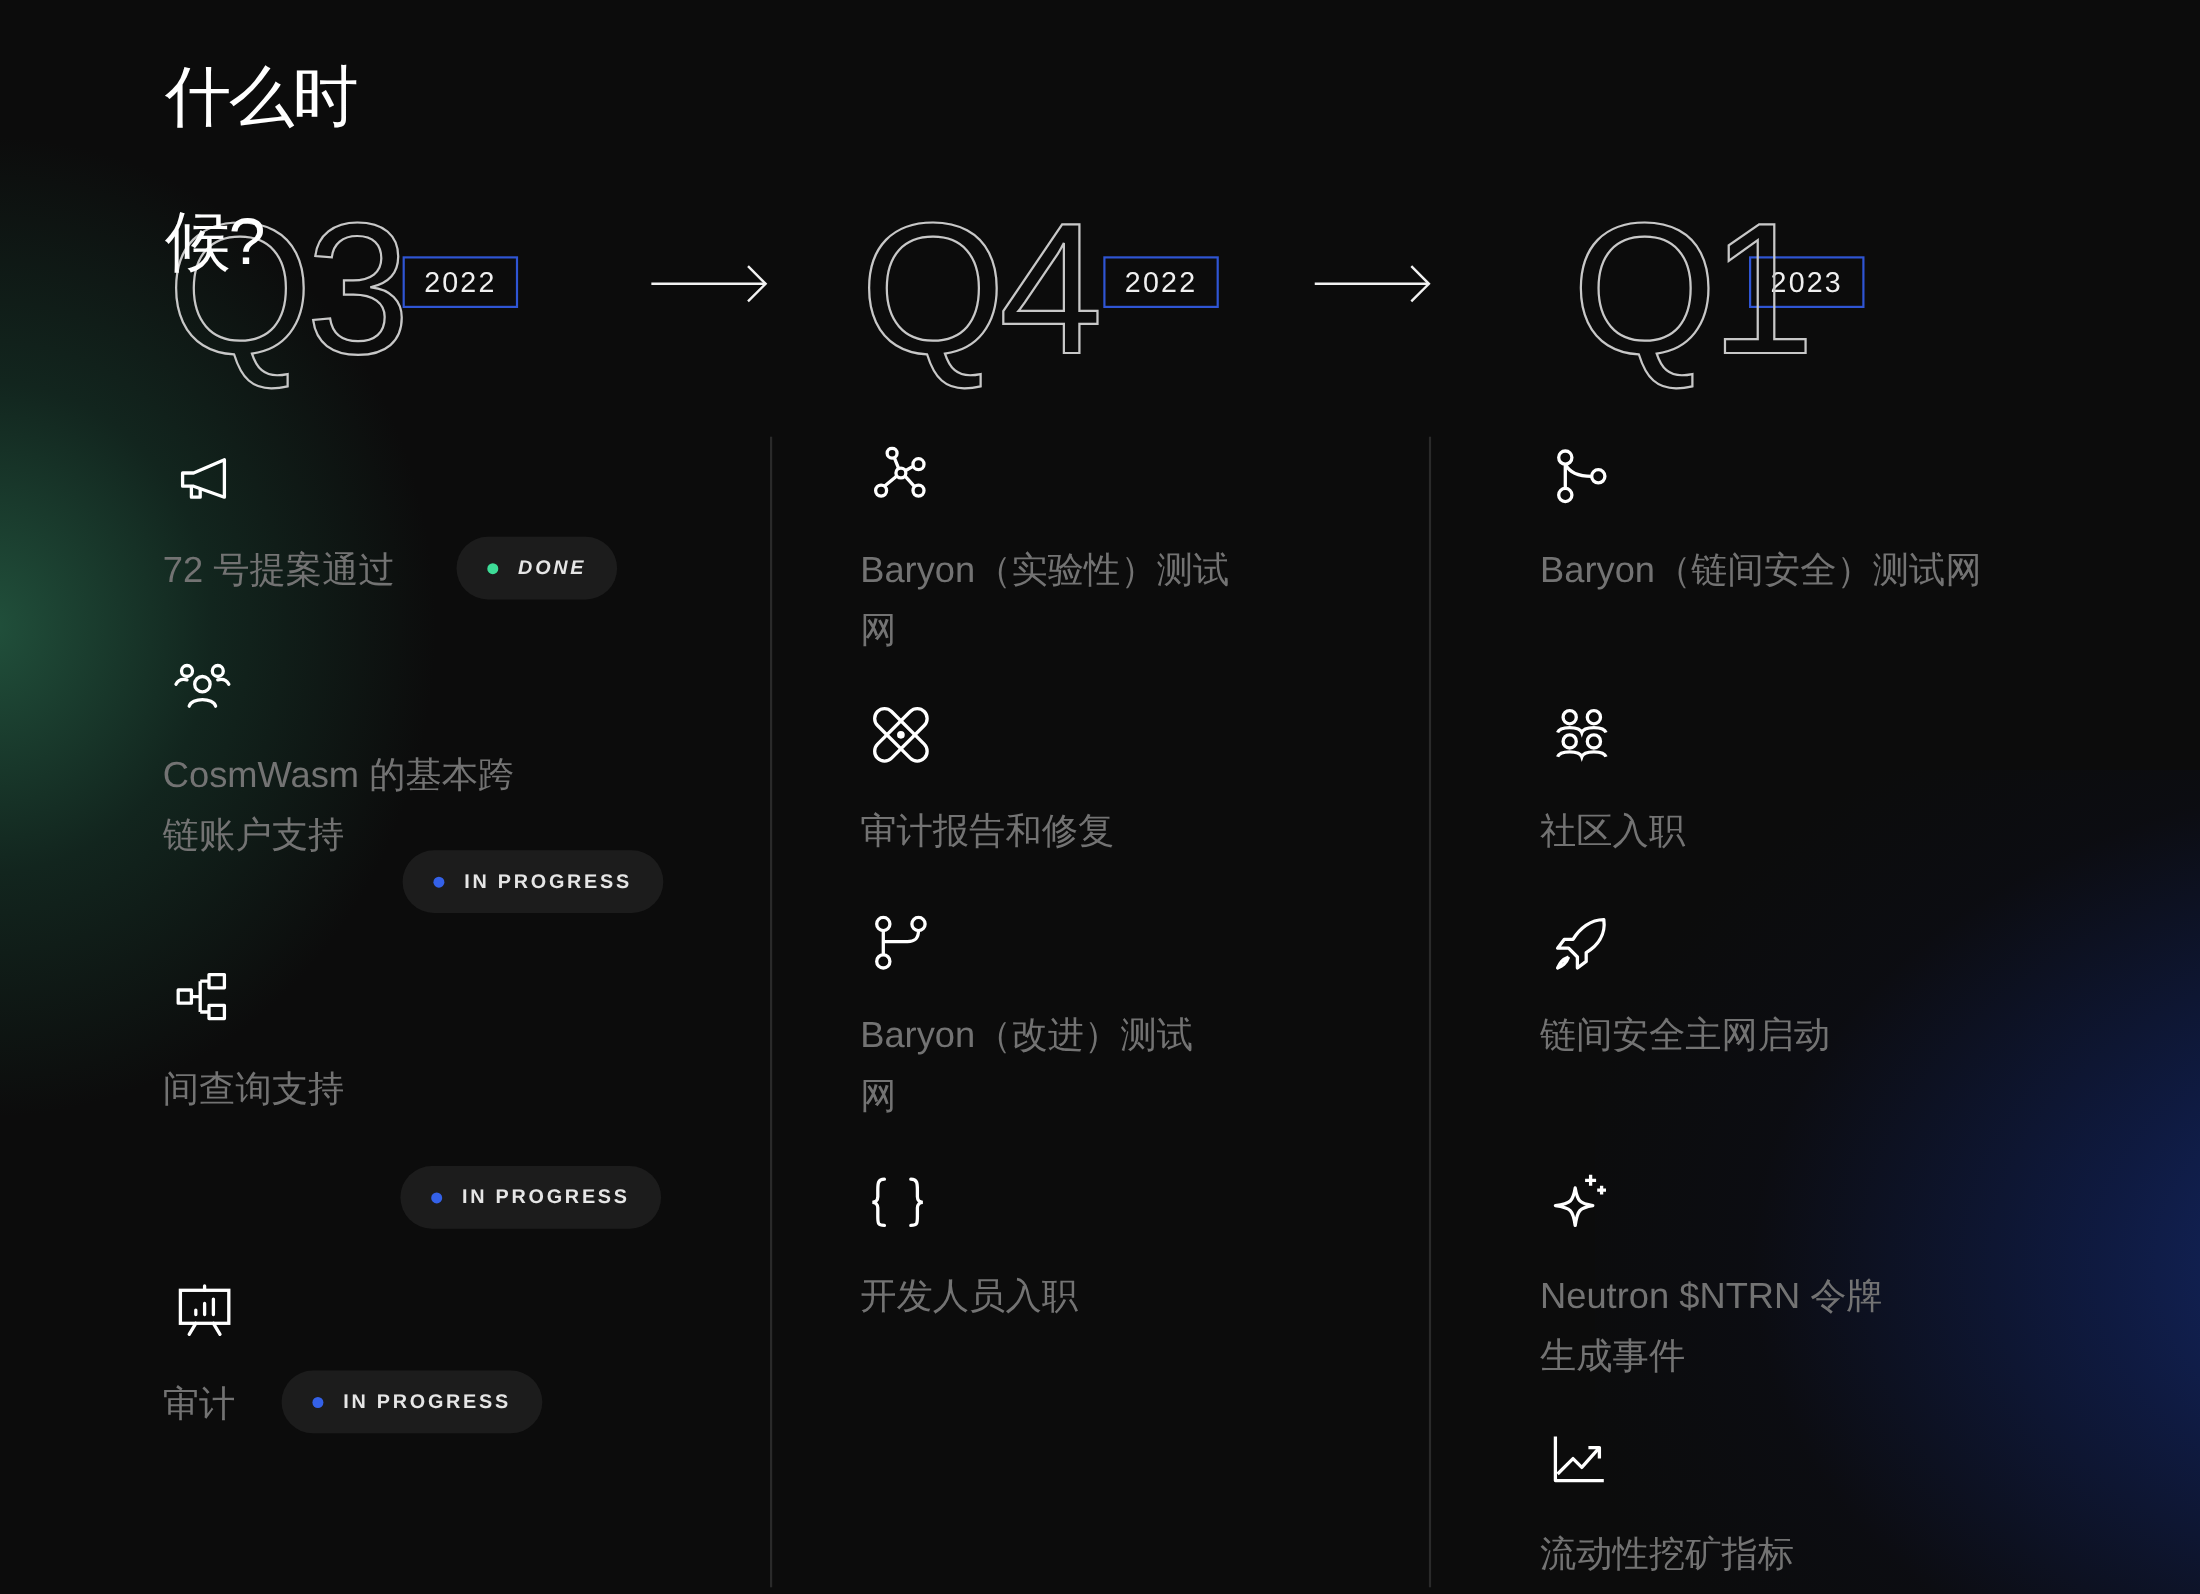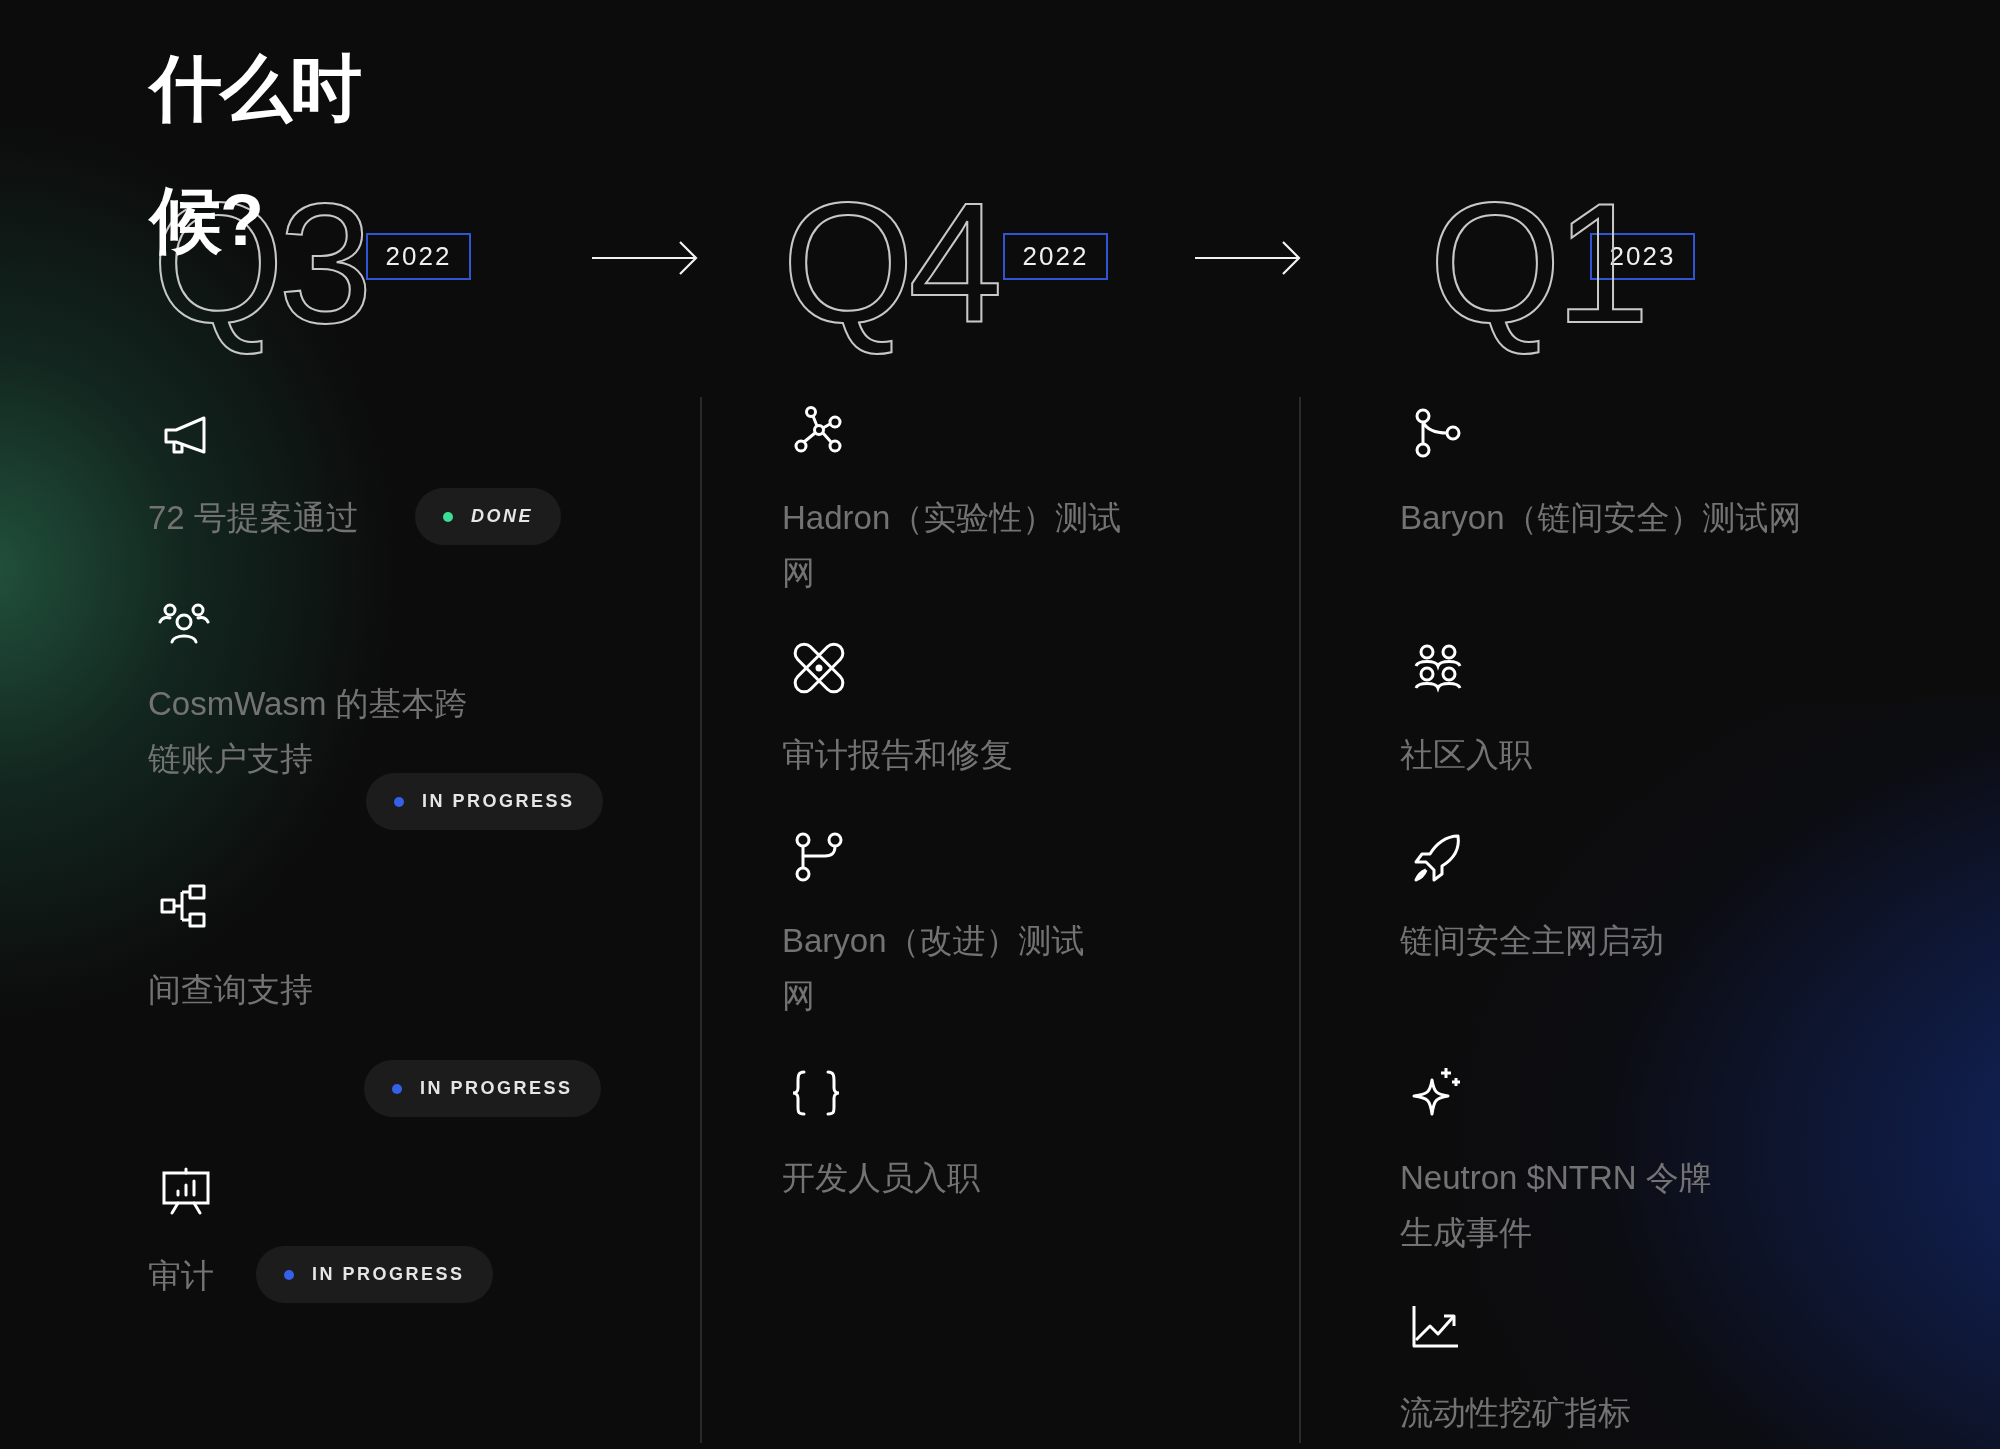--- a/index.html
+++ b/index.html
@@ -14,21 +14,21 @@
     background:radial-gradient(ellipse at center, rgba(34,84,62,0.95) 0%, rgba(22,54,42,0.6) 35%, rgba(12,12,12,0) 70%);
     pointer-events:none;
   }
   .bg-blue {
     position:absolute; left:1450px; top:700px; width:1100px; height:1000px;
     background:radial-gradient(ellipse at 72% 45%, rgba(22,46,120,0.95) 0%, rgba(16,32,86,0.7) 30%, rgba(12,14,30,0.3) 58%, rgba(12,12,12,0) 75%);
     pointer-events:none;
   }
   .page-title {
     position:absolute; left:150px; top:22px; width:300px;
-    font-size:72px; font-weight:700; line-height:132px; color:#ffffff;
+    font-size:60px; font-weight:400; line-height:132px; color:#ffffff;
     letter-spacing:-2px; z-index:3;
   }
   .quarter {
     position:absolute; font-size:170px; font-weight:400; line-height:1;
     color:transparent; -webkit-text-stroke:2px #c8c8c8; letter-spacing:-6px;
     font-family:"Liberation Sans","DejaVu Sans",sans-serif; z-index:2;
   }
   .year-badge {
     position:absolute; width:101px; height:43px; border:2px solid #2f55d4;
     color:#f0f0f0; font-size:26px; letter-spacing:2px; text-align:center; line-height:43px;
@@ -147,21 +147,21 @@
     <svg viewBox="0 0 52 52" fill="none" stroke="#fff" stroke-width="3">
       <circle cx="18" cy="6" r="4.5"></circle>
       <circle cx="26" cy="24" r="4.5"></circle>
       <circle cx="8" cy="40" r="5"></circle>
       <circle cx="42" cy="16" r="5"></circle>
       <circle cx="42" cy="40" r="5"></circle>
       <path d="M20 10 L24 20 M22 27 L11 36 M30 22 L37 18 M30 27 L38 36"></path>
     </svg>
   </div>
   <div class="item-text" style="left:782px; top:490px;">
-    <div>Hadron（实验性）测试</div>
+    <div>Baryon（实验性）测试</div>
     <div>网</div>
   </div>
 
   <div class="item-icon" style="left:793px; top:642px;">
     <svg viewBox="0 0 52 52" fill="none" stroke="#fff" stroke-width="3">
       <rect x="-4" y="17" width="60" height="18" rx="9" transform="rotate(45 26 26)"></rect>
       <rect x="-4" y="17" width="60" height="18" rx="9" transform="rotate(-45 26 26)"></rect>
       <circle cx="26" cy="26" r="2" fill="#fff"></circle>
     </svg>
   </div>

